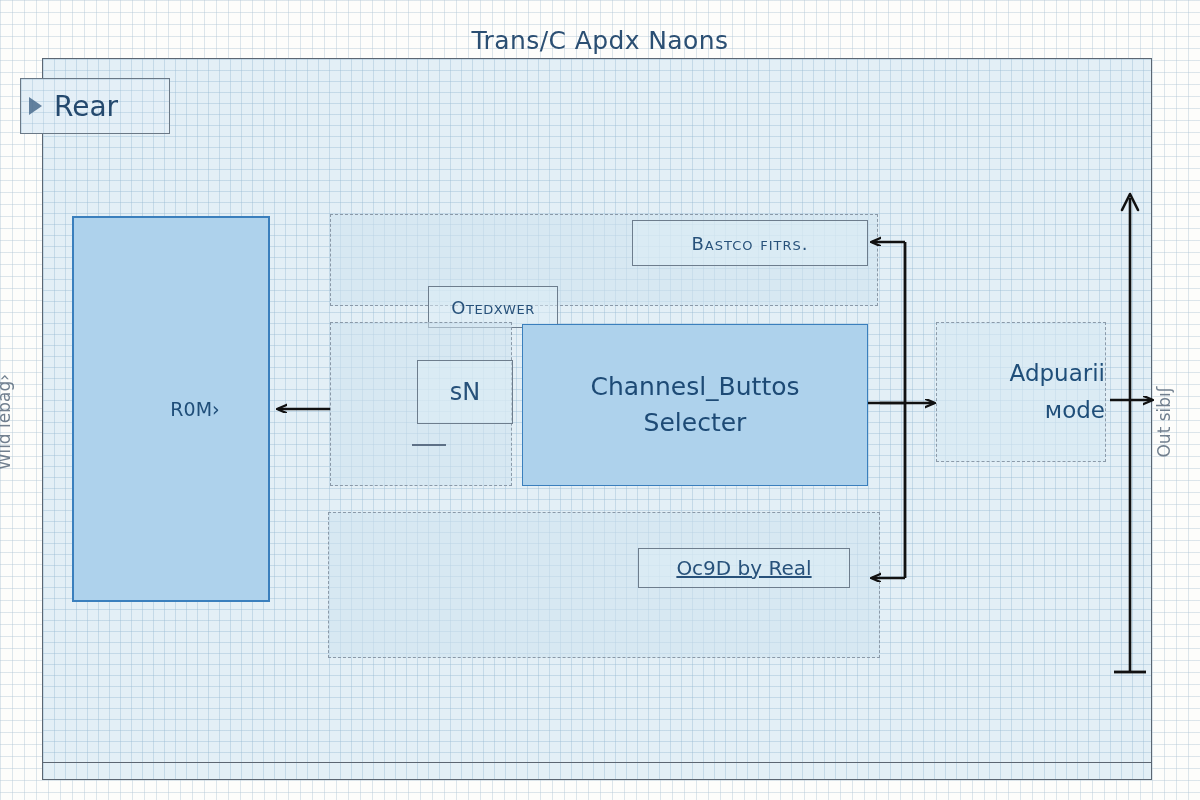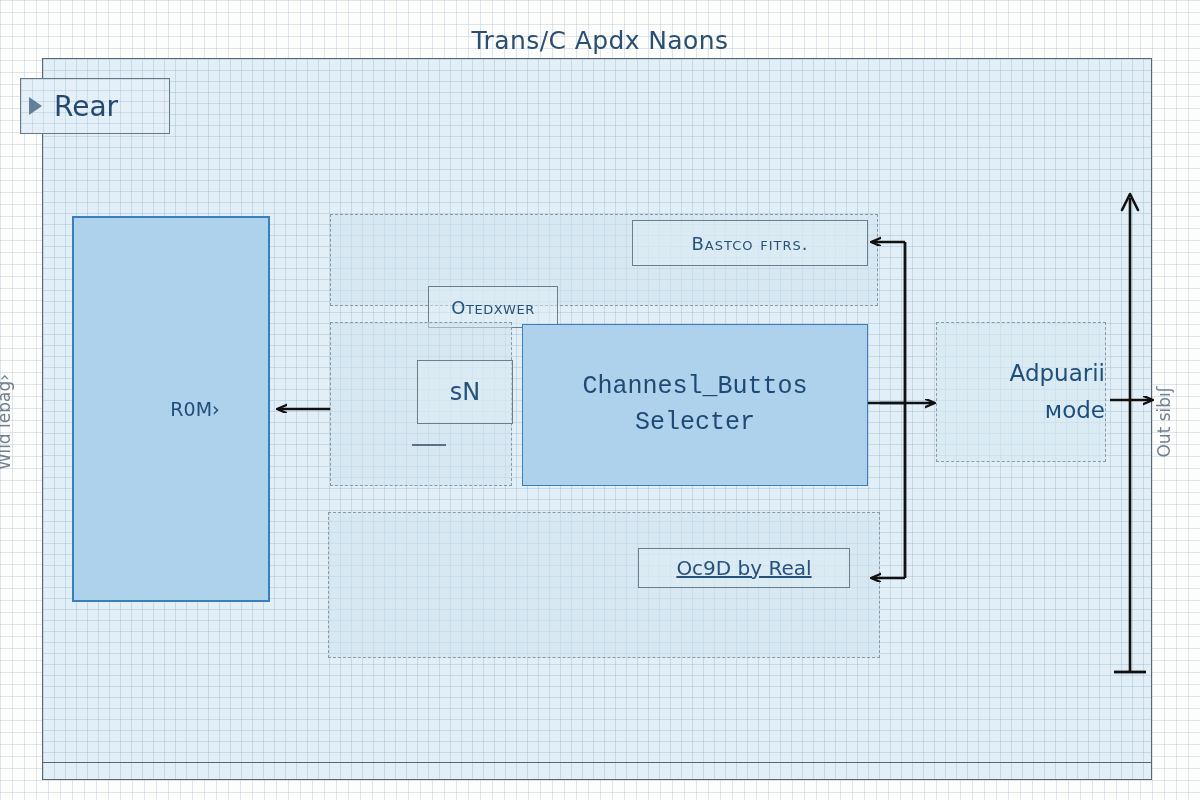--- a/index.html
+++ b/index.html
@@ -185,21 +185,20 @@
     border: 1.6px solid #3a7fbd;
     background: #aed2ec;
     display: flex;
     flex-direction: column;
     align-items: center;
     justify-content: center;
     box-sizing: border-box;
     color: #1d4a75;
     font-size: 25px;
     line-height: 1.45;
-    font-family: Liberation Mono, monospace;
   }
 
   
   #adpuarii-node {
     position: absolute;
     left: 936px;
     top: 322px;
     width: 170px;
     height: 140px;
     border: 1.5px dashed #8b9aa9;

